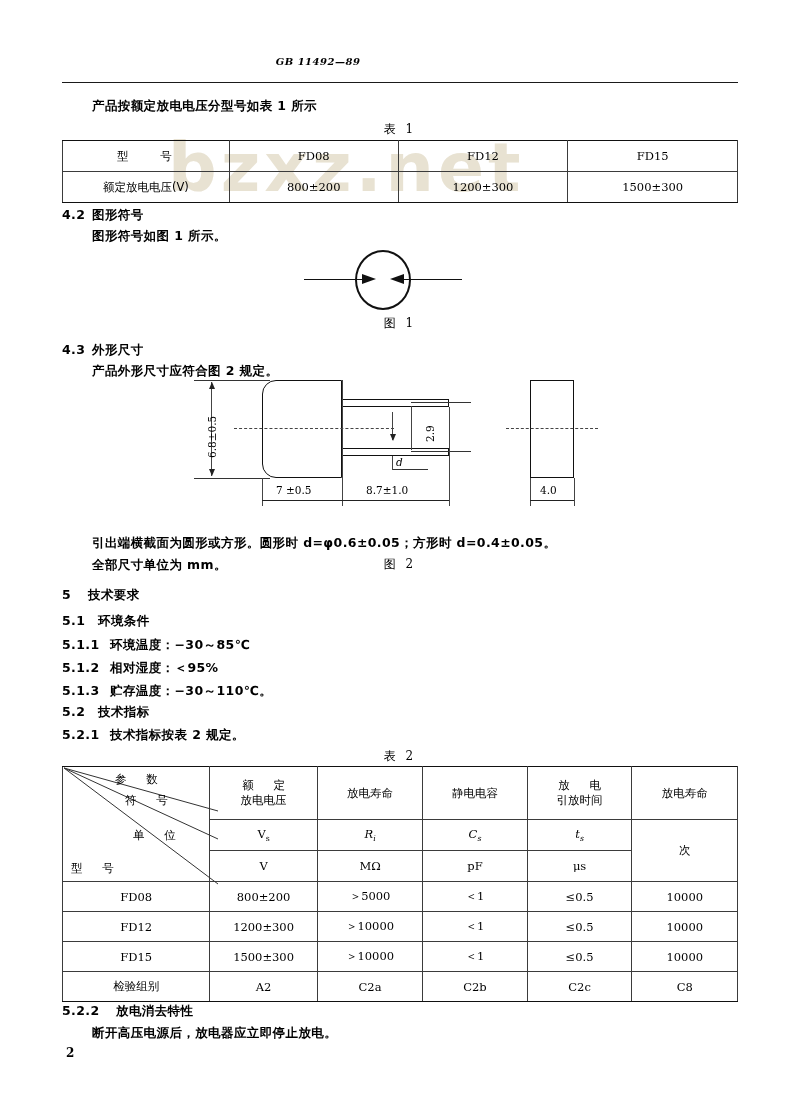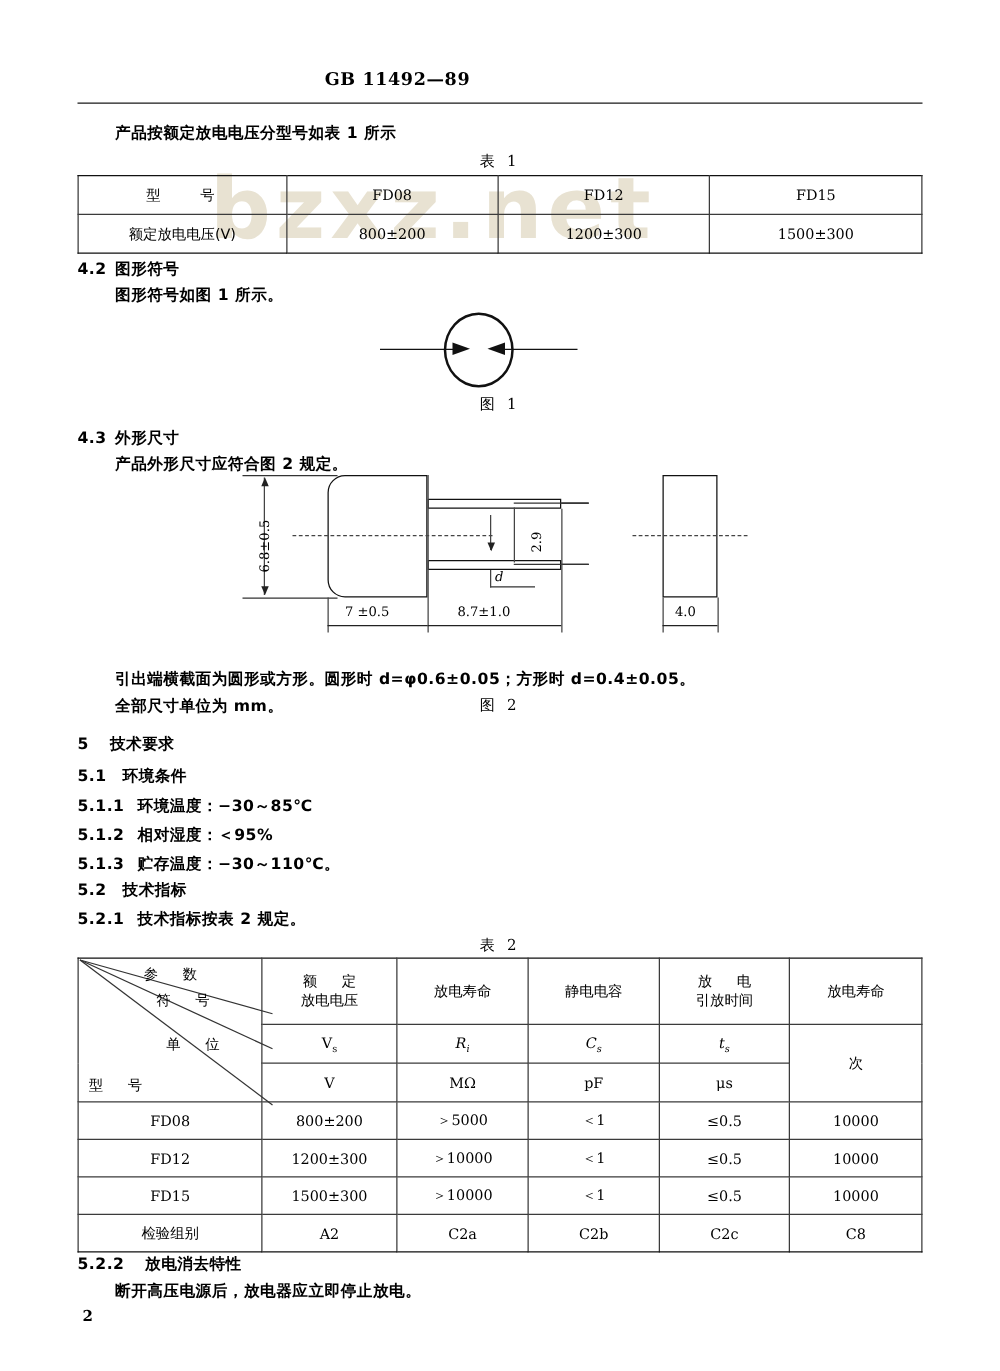--- a/index.html
+++ b/index.html
@@ -35,24 +35,25 @@
   }
 
   .content { position: relative; z-index: 2; }
 
   
   .doc-header {
     position: absolute;
     left: 0; top: 56px;
     width: 636px;
     text-align: center;
-    font-size: 14px;
+    font-size: 10px;
     font-weight: bold;
     letter-spacing: 0.5px;
     font-family: "DejaVu Serif", "Liberation Serif", serif;
+    font-style: italic;
   }
   .header-rule {
     position: absolute;
     left: 62px; top: 82px;
     width: 676px; height: 0;
     border-top: 1.6px solid #1a1a1a;
   }
 
   
   .tx {

